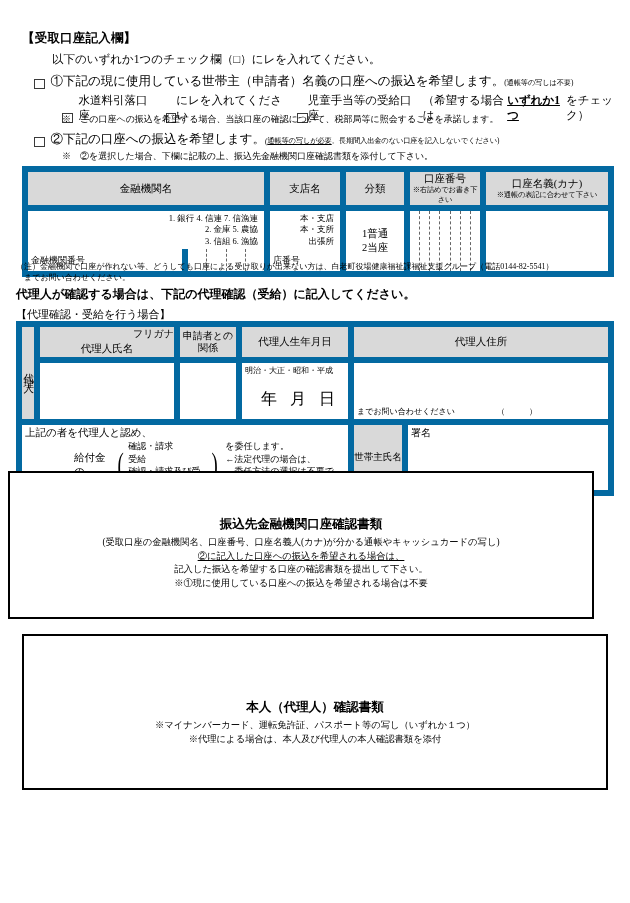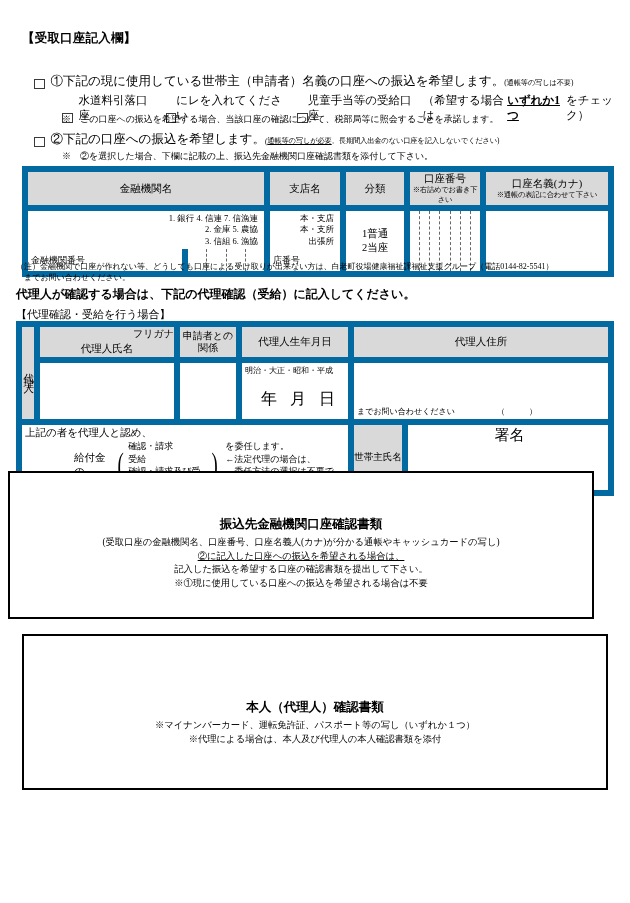--- a/index.html
+++ b/index.html
@@ -82,20 +82,21 @@
     font-family:"Liberation Serif",serif;
   }
 </style>
 </head>
 <body>
 
 <div class="page">
 
   <div class="abs sec-title" style="left:22px;top:30px;">【受取口座記入欄】</div>
 
+  <div class="abs lead" style="left:52px;top:52px;">以下のいずれか1つのチェック欄（□）にレを入れてください。</div>
 
   <div class="abs row" style="left:34px;top:72px;">
     <span class="cb"></span>
     <span class="ln-big" style="position:relative;top:1px;">①下記の現に使用している世帯主（申請者）名義の口座への振込を希望します。</span>
     <span class="tiny" style="position:relative;top:-1px;">(通帳等の写しは不要)</span>
   </div>
 
   <div class="abs row" style="left:62px;top:93px;">
     <span class="cb"></span>
     <span class="ln" style="margin-right:14px;">水道料引落口座</span>
@@ -268,21 +269,21 @@
           <span class="bracechar">)</span>
           <span class="brace" style="margin-left:5px;">
             <div>を委任します。</div>
             <div>←法定代理の場合は、</div>
             <div style="padding-left:9px;">委任方法の選択は不要です。</div>
           </span>
         </div>
       </td>
       <td class="hdr" style="font-size:9.5px;">世帯主氏名</td>
       <td style="vertical-align:top;">
-        <div style="font-size:15px;padding:1px 0 0 3px;text-align:center;">署名</div>
+        <div style="font-size:10px;padding:1px 0 0 3px;">署名</div>
       </td>
     </tr>
   </tbody>
     </table>
 
   <div class="abs boxwrap" style="left:8px;top:471px;width:582px;height:144px;">
     <div class="boxttl" style="margin-top:43px;">振込先金融機関口座確認書類</div>
     <div class="boxline" style="margin-top:3px;">(受取口座の金融機関名、口座番号、口座名義人(カナ)が分かる通帳やキャッシュカードの写し)</div>
     <div class="boxline u">②に記入した口座への振込を希望される場合は、</div>
     <div class="boxline">記入した振込を希望する口座の確認書類を提出して下さい。</div>

